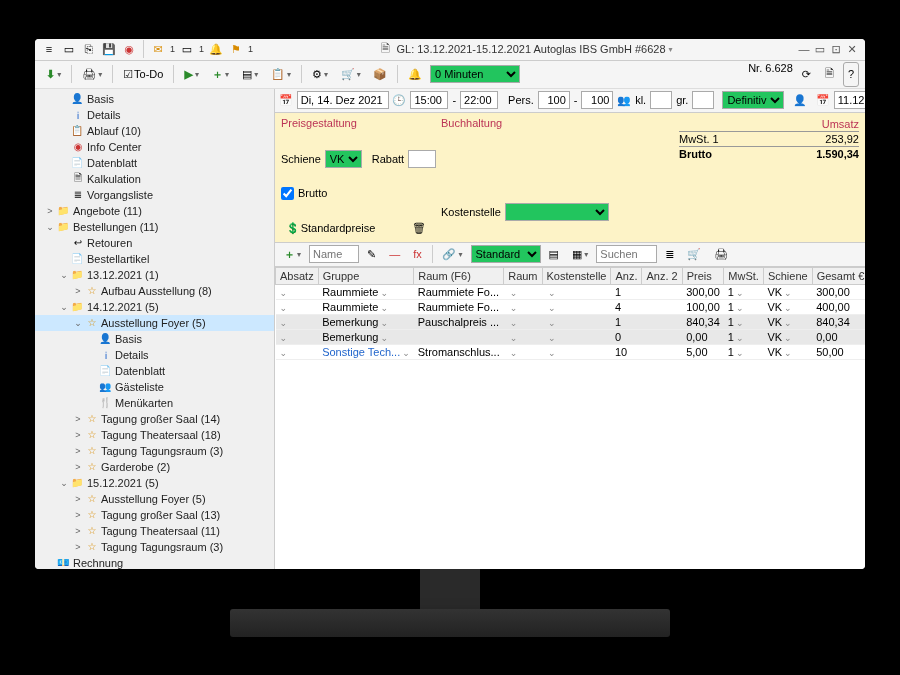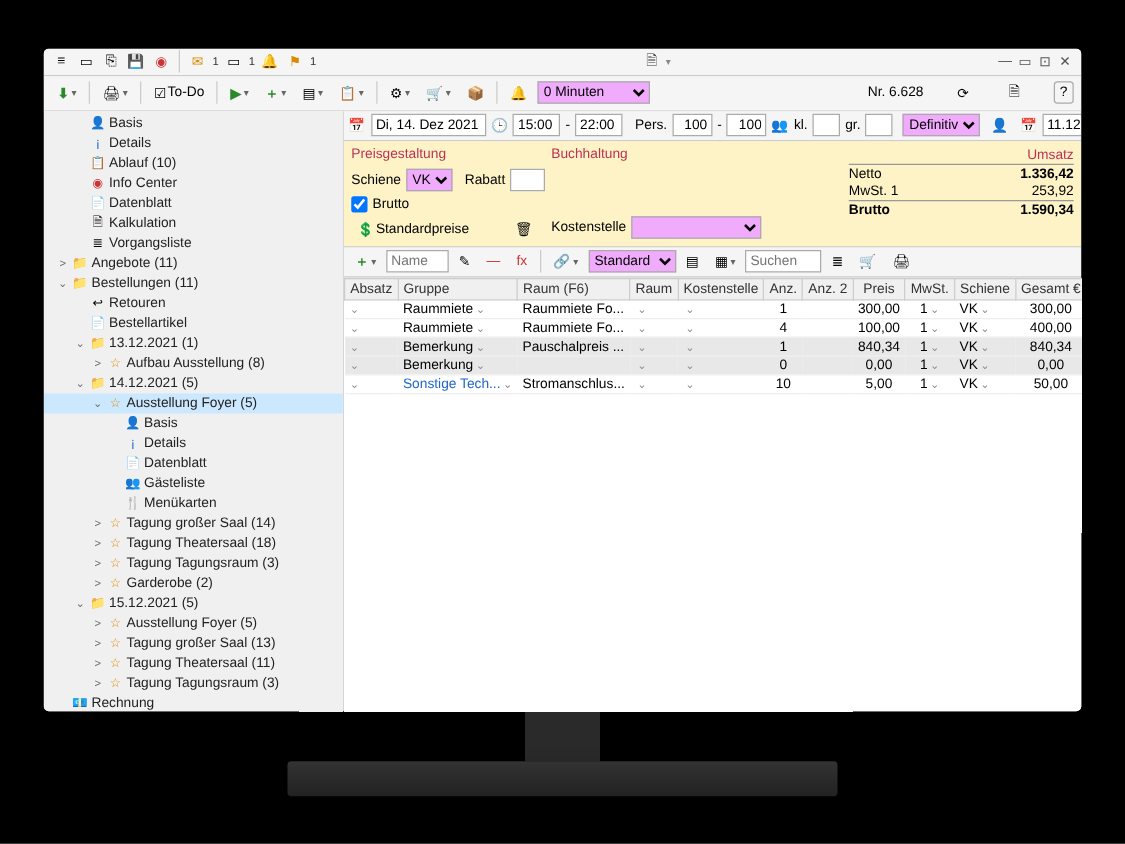--- a/index.html
+++ b/index.html
@@ -13,50 +13,50 @@
 .titlebar .spacer { flex: 1; display: flex; justify-content: center; align-items: center; gap: 3px; color: #333; }
 .wctrl { display: flex; gap: 2px; }
 .wctrl span { width: 14px; text-align: center; color: #555; cursor: default; }
 .ico { display: inline-flex; align-items: center; justify-content: center; width: 16px; height: 16px; font-size: 11px; }
 .badge { font-size: 9px; color: #333; }
 
 .toolbar { display: flex; align-items: center; height: 28px; padding: 0 6px; background: #f5f5f5; border-bottom: 1px solid #ddd; gap: 3px; }
 .tbtn { border: 1px solid transparent; background: none; padding: 2px 4px; border-radius: 3px; cursor: pointer; display: inline-flex; align-items: center; gap: 1px; }
 .carety::after { content: "▾"; font-size: 8px; color: #666; margin-left: 1px; }
 .vsep { width: 1px; height: 18px; background: #ccc; margin: 0 2px; }
-.toolbar .right { margin-left: auto; display: flex; align-items: center; gap: 22px; }
+.toolbar .right { margin-left: auto; display: flex; gap: 4px; }
 
 .body { flex: 1; display: flex; overflow: hidden; }
 .tree { width: 240px; background: #f0f0f0; border-right: 1px solid #ccc; overflow-y: auto; padding: 2px 0; }
 .tnode { display: flex; align-items: center; height: 16px; padding: 0 2px; cursor: default; white-space: nowrap; gap: 2px; }
 .tnode.sel { background: #cce8ff; }
 .tw { display: inline-block; width: 10px; text-align: center; color: #666; font-size: 9px; }
 .tico { display: inline-block; width: 14px; text-align: center; font-size: 10px; }
 .tlbl { color: #222; }
 
 .main { flex: 1; display: flex; flex-direction: column; overflow: hidden; }
 .filterbar { display: flex; align-items: center; height: 24px; background: #f5f5f5; border-bottom: 1px solid #ccc; padding: 0 4px; gap: 4px; }
 .finput { height: 18px; border: 1px solid #aaa; padding: 0 3px; background: #fff; }
-.fsel { height: 18px; border: 1px solid #aaa; background: #f0abfc; }
+.fsel { height: 18px; border: 1px solid #aaa; background: #22c55e; }
 
 .yellowpanel { background: #fdf3c7; border-bottom: 1px solid #ccc; padding: 4px 6px; display: flex; gap: 10px; }
-.ypcol { display: flex; flex-direction: column; gap: 4px; }
+.ypcol { display: flex; flex-direction: column; gap: 19px; }
 .yprow { display: flex; align-items: center; gap: 4px; }
 .yphdr { font-weight: normal; color: #b35; font-size: 11px; margin-bottom: 2px; }
 .totals { margin-left: auto; min-width: 180px; }
 .totrow { display: flex; justify-content: space-between; padding: 1px 0; }
 .totrow.hdr { color: #b35; border-bottom: 1px solid #999; }
 .totrow.sum { border-top: 1px solid #999; font-weight: bold; }
 
 .gridtb { display: flex; align-items: center; height: 24px; background: #f5f5f5; border-bottom: 1px solid #ccc; padding: 0 4px; gap: 3px; }
 .gridwrap { flex: 1; overflow: auto; background: #fff; }
 table.grid { border-collapse: collapse; width: 100%; }
 .grid th { background: #f0f0f0; border: 1px solid #ccc; padding: 2px 4px; text-align: left; font-weight: normal; color: #333; font-size: 11px; white-space: nowrap; }
 .grid td { border-bottom: 1px solid #eee; padding: 1px 4px; font-size: 11px; white-space: nowrap; }
-.grid td.r, .grid th.r { text-align: center; }
+.grid td.r, .grid th.r { text-align: left; }
 .grid tr.hl td { background: #e8e8e8; }
 .dd::after { content: "⌄"; font-size: 9px; color: #888; margin-left: 2px; }
 .rowexp { color: #888; font-size: 9px; }
 
 .green { color: #2a8a2a; font-weight: bold; }
 .red { color: #c33; }
 .blue { color: #2266cc; }
 .orange { color: #d88b00; }
 .fold { color: #d8a43a; }
 </style>
@@ -75,20 +75,21 @@
   <span class="vsep"></span>
   <span class="ico orange">✉</span>
         <span class="badge">1</span>
   <span class="ico">▭</span>
         <span class="badge">1</span>
   <span class="ico orange">🔔</span>
   <span class="ico orange">⚑</span>
         <span class="badge">1</span>
   <div class="spacer">
     <span class="ico">🗎</span>
+    <span>GL: 13.12.2021-15.12.2021 Autoglas IBS GmbH  #6628</span>
     <span style="font-size:8px;color:#888">▾</span>
   </div>
   <div class="wctrl">
     <span>—</span>
     <span>▭</span>
     <span>⊡</span>
     <span>✕</span>
   </div>
 </div>
 
@@ -329,24 +330,20 @@
       <span>Kostenstelle</span>
       <select class="fsel" style="width:104px"><option></option></select>
     </div>
   </div>
   <div class="totals">
     <div class="totrow hdr">
                 <span></span>
                 <span>Umsatz</span>
               </div>
     <div class="totrow">
-                <span>Netto</span>
-                <b>1.336,42</b>
-              </div>
-    <div class="totrow">
                 <span>MwSt. 1</span>
                 <span>253,92</span>
               </div>
     <div class="totrow sum">
                 <span>Brutto</span>
                 <span>1.590,34</span>
               </div>
   </div>
 </div>
 

